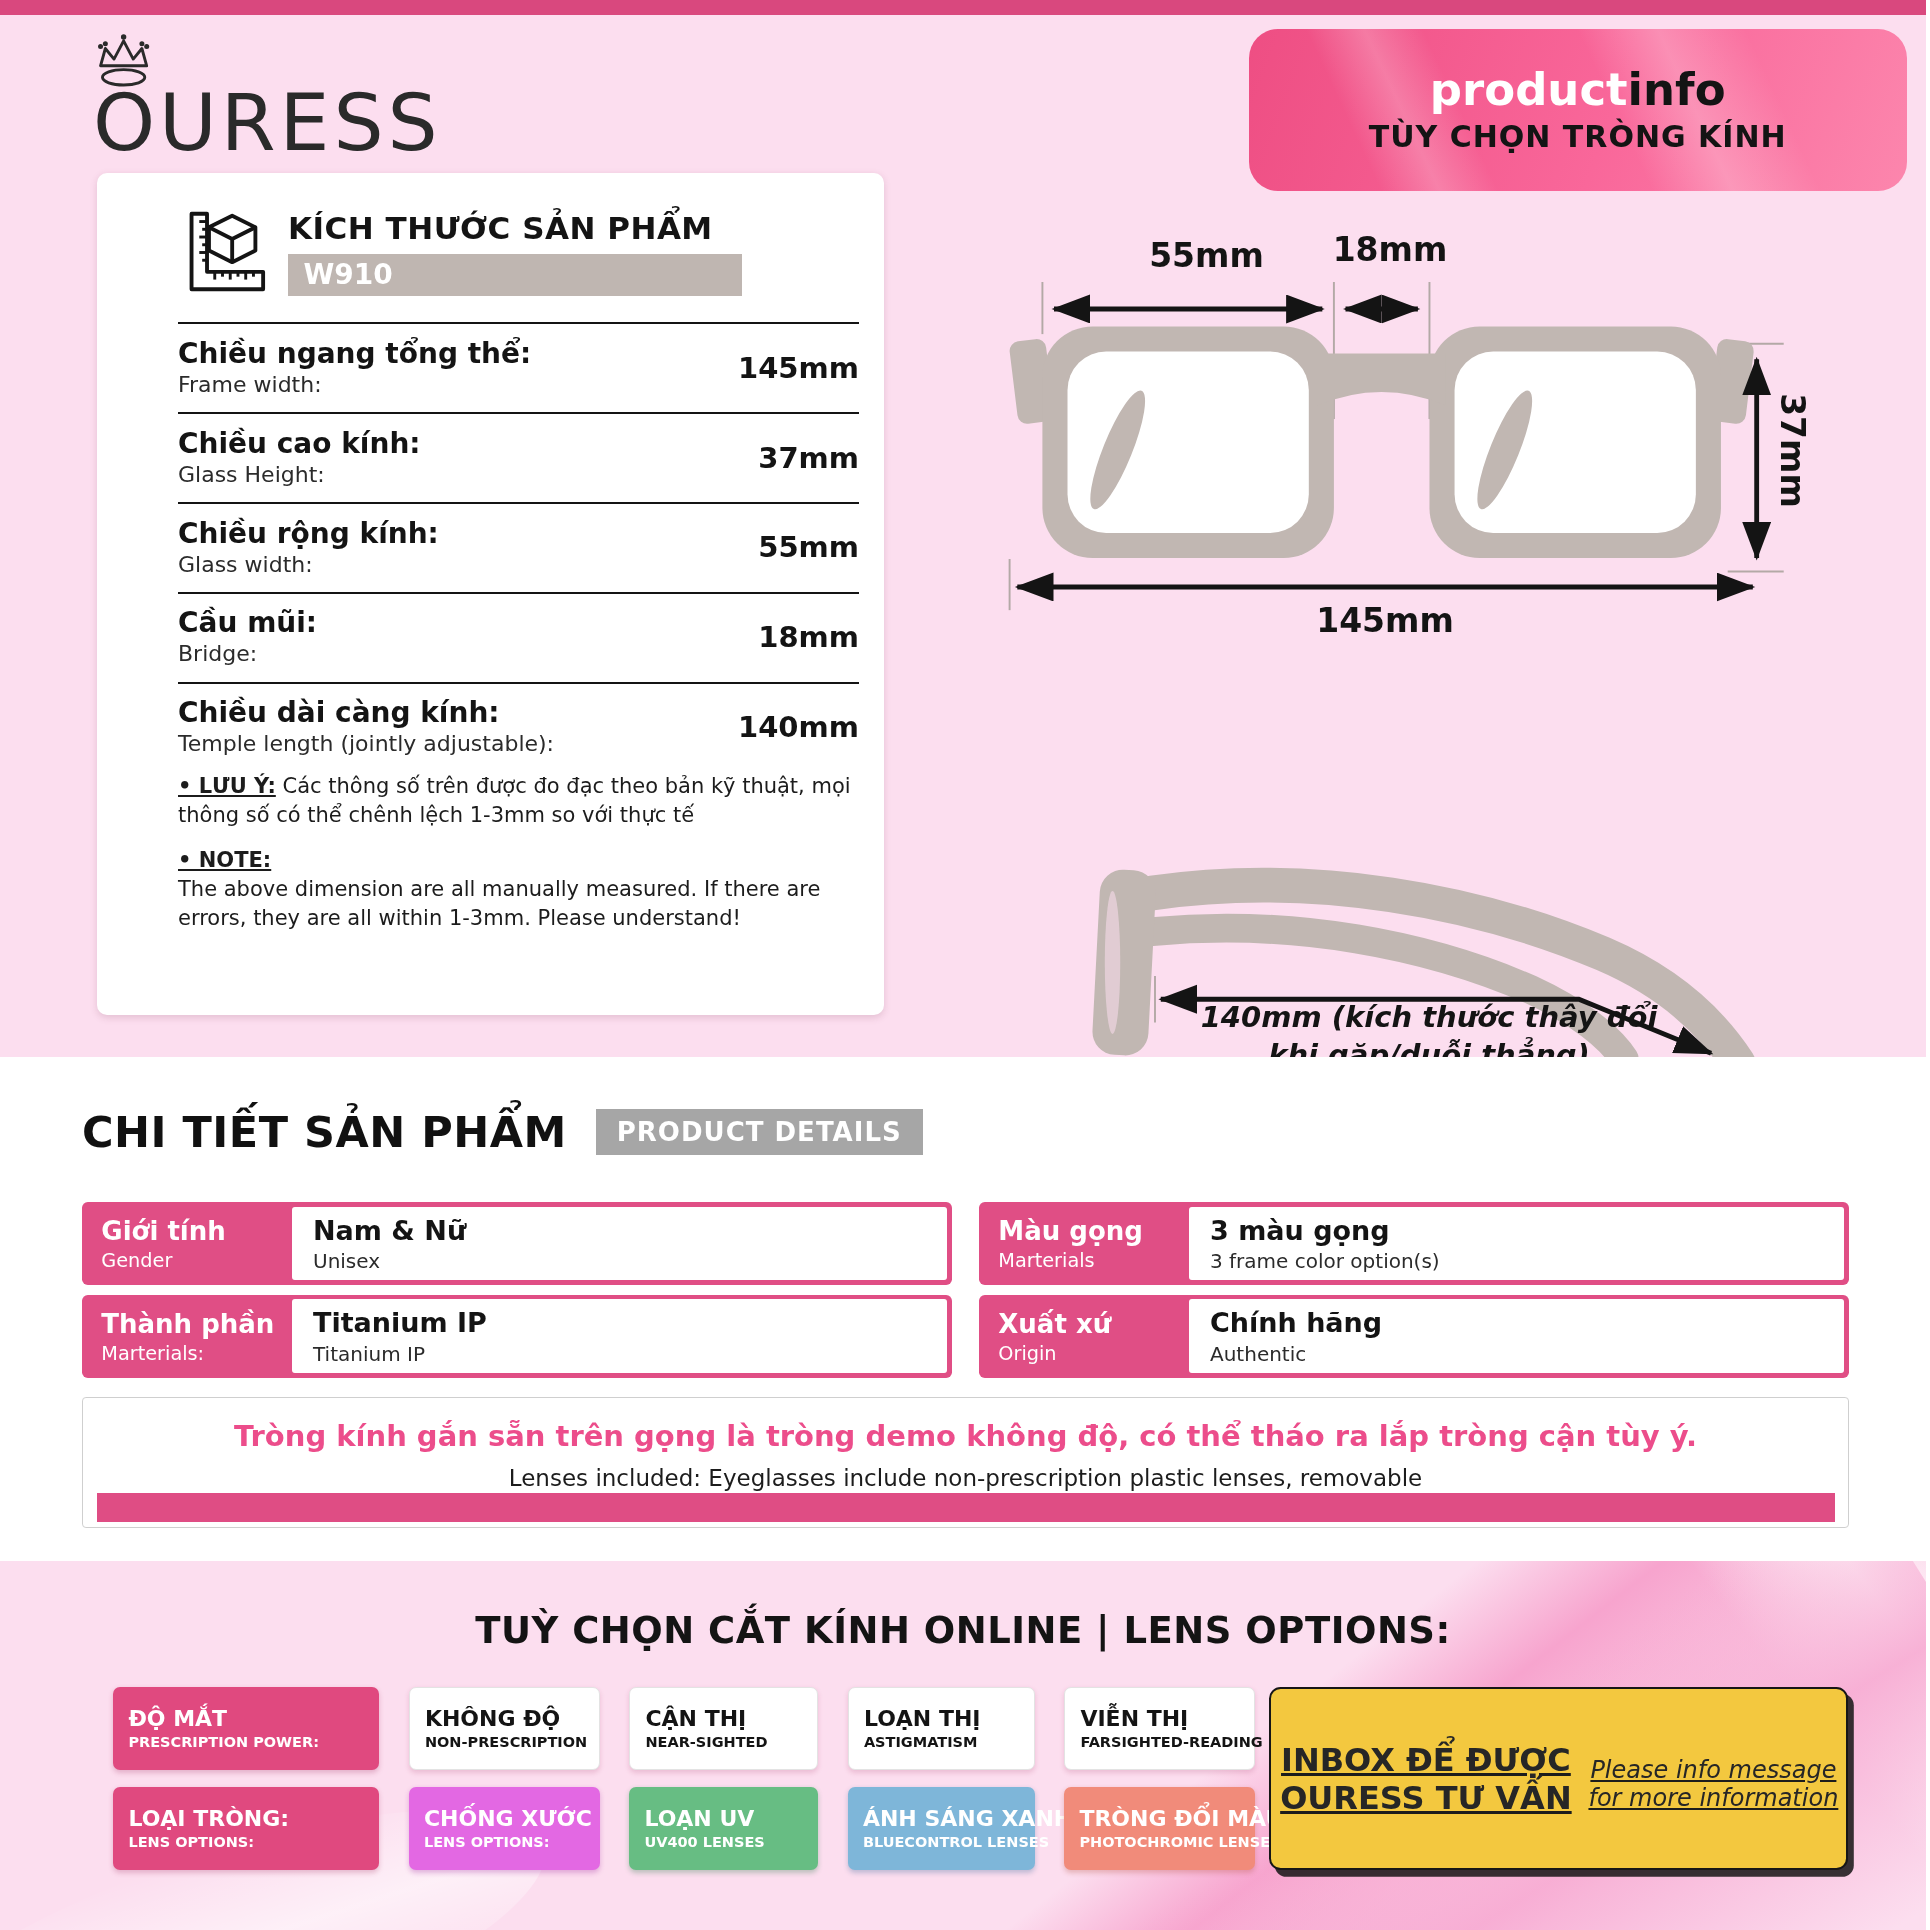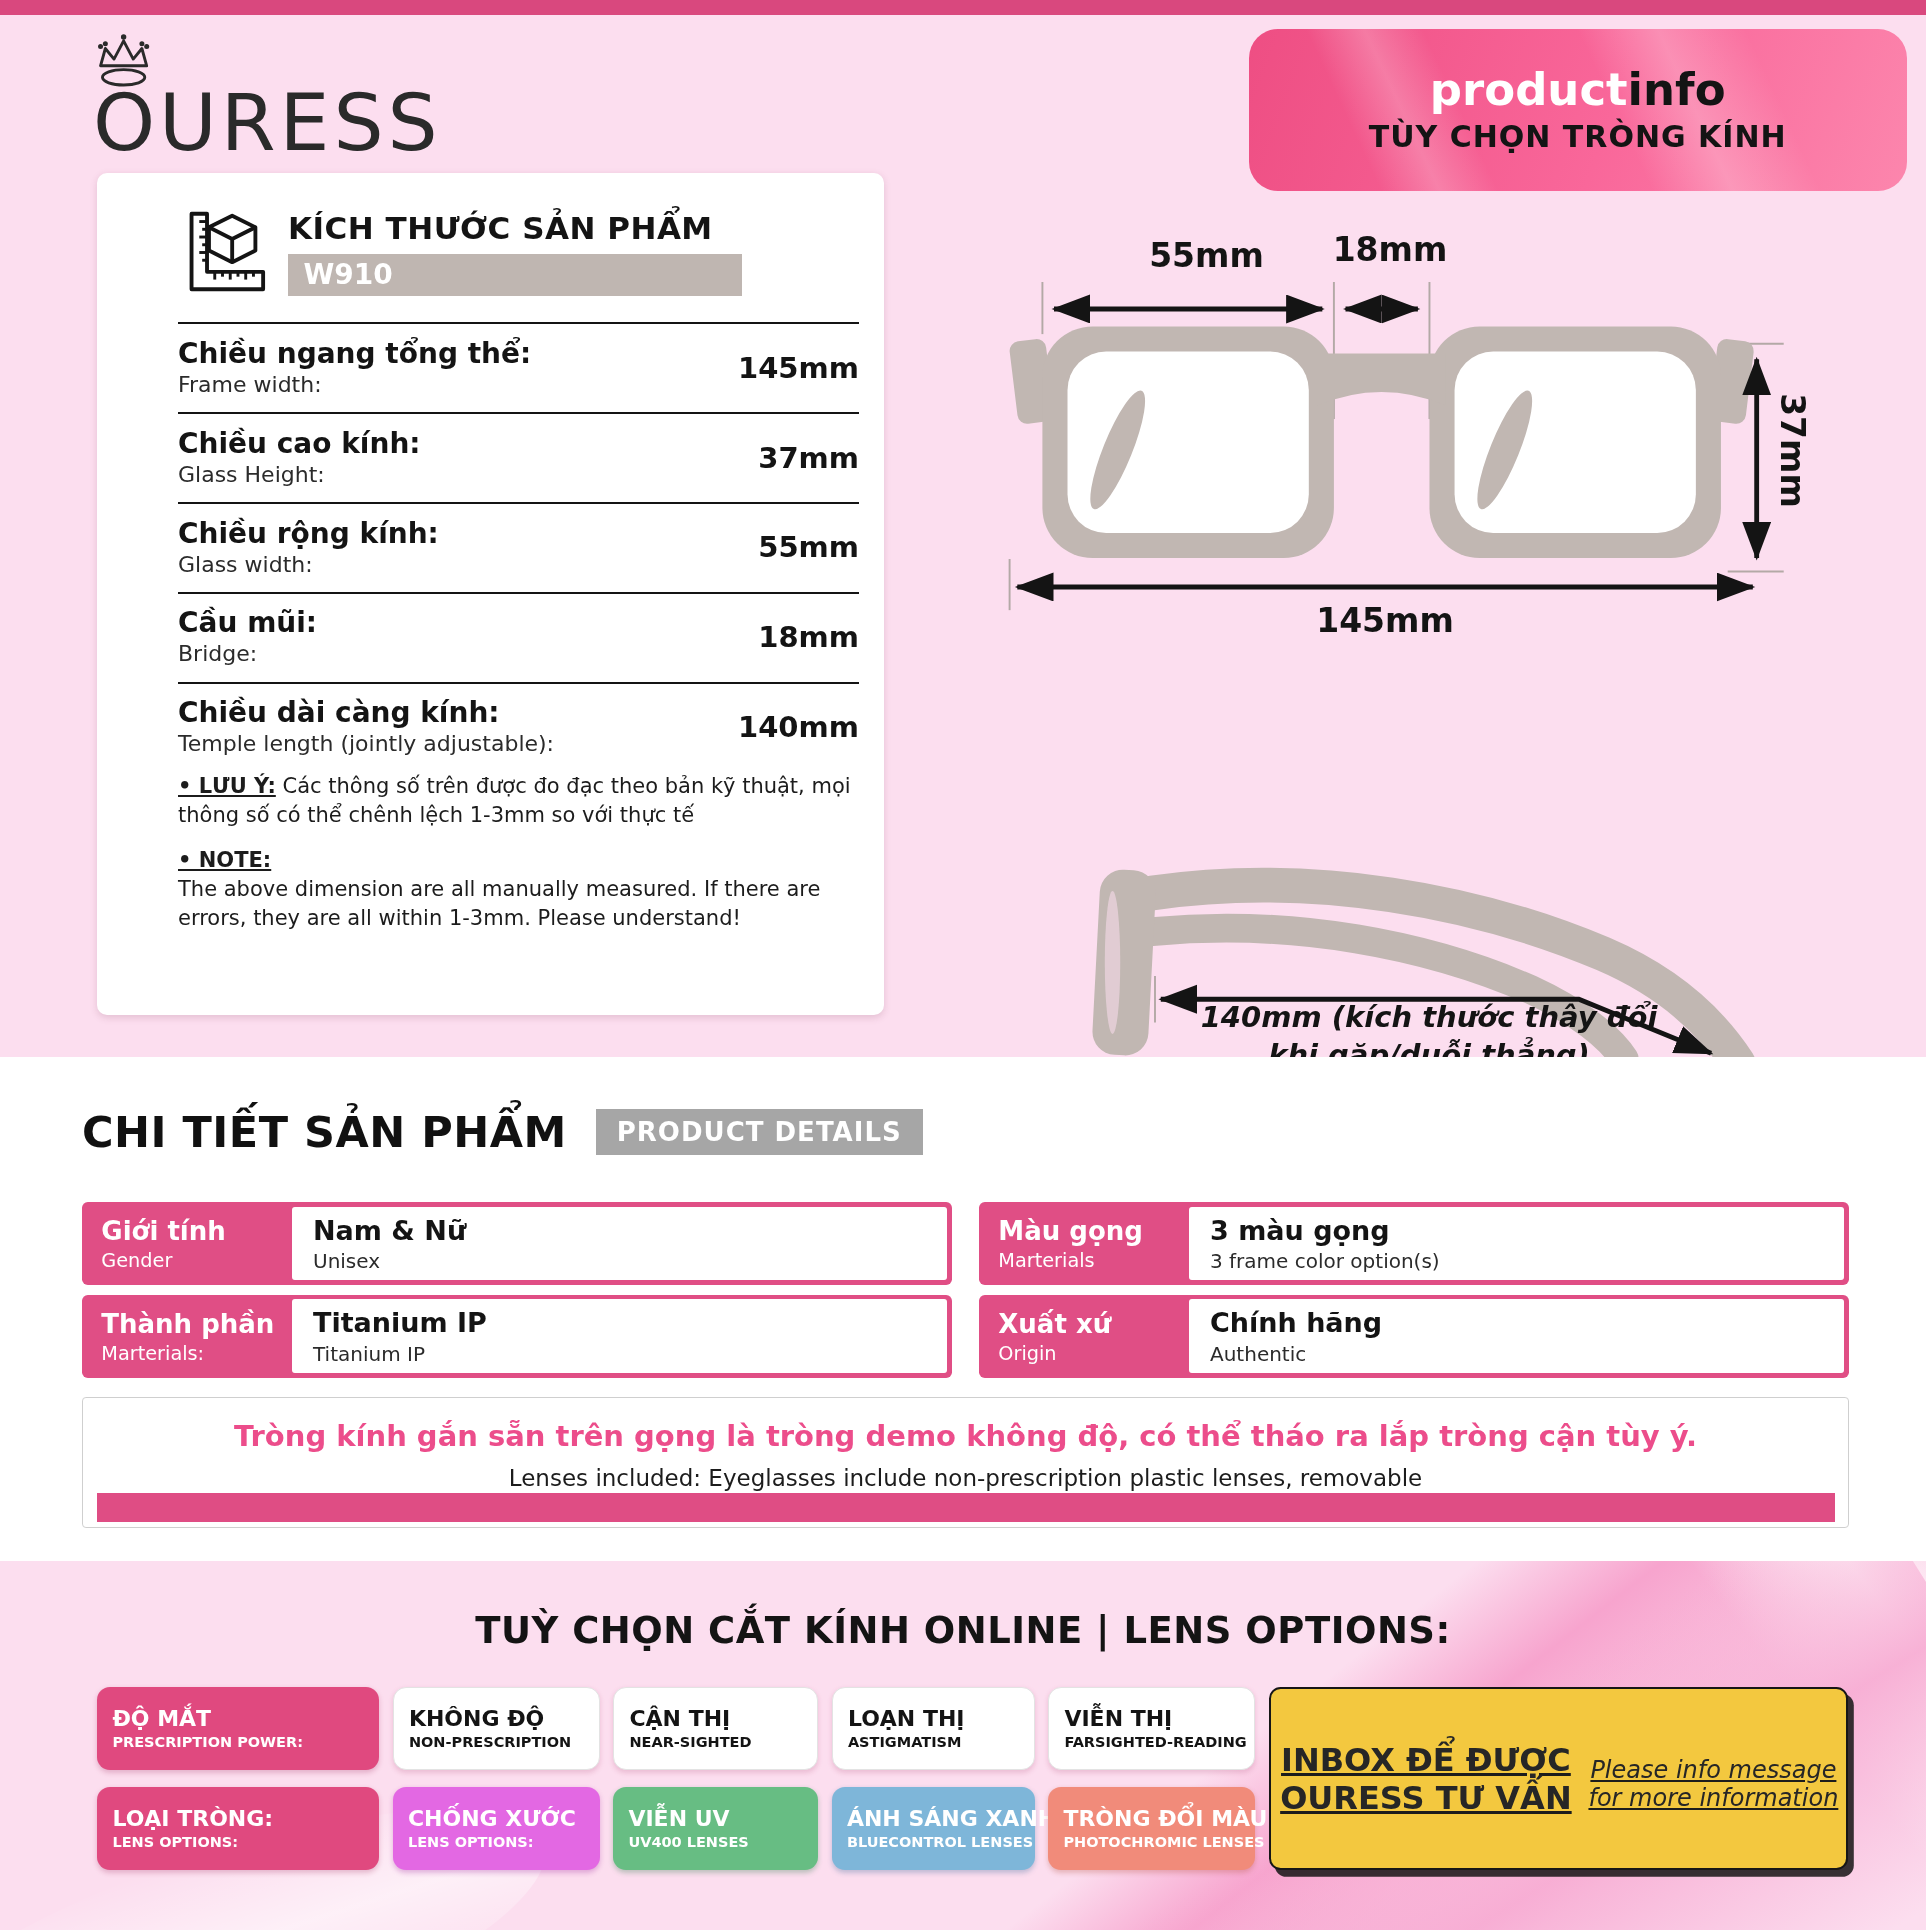--- a/index.html
+++ b/index.html
@@ -91,22 +91,22 @@
   .decor-2{right:-251px;top:-174px;width:251px;height:869px;transform:rotate(-38deg);
     background:linear-gradient(90deg,rgba(255,255,255,0),rgba(255,255,255,.75),rgba(255,255,255,0));}
   .decor-3{right:-135px;bottom:-251px;width:1255px;height:406px;transform:rotate(-32deg);
     background:linear-gradient(180deg,rgba(247,170,210,0),rgba(247,170,210,.9) 45%,rgba(252,222,239,0));}
   .decor-4{left:-116px;bottom:-116px;width:676px;height:193px;transform:rotate(-18deg);
     background:linear-gradient(180deg,rgba(255,255,255,0),rgba(255,255,255,.55),rgba(255,255,255,0));border-radius:50%;}
   .options-title{position:relative;text-align:center;margin-top:48px;font-size:37px;font-weight:bold;color:#141414;letter-spacing:0.5px;}
   .options-grid{position:relative;margin:35px 0 0 97px;display:grid;
     grid-template-columns:282px 207px 205px 203px 207px 579px;
     grid-template-rows:83px 83px;column-gap:13.5px;row-gap:17.4px;}
-  .chip{border-radius:13px;display:flex;flex-direction:column;justify-content:center;
-    padding-left:15.4px;box-sizing:border-box;}
+  .chip{border-radius:7px;display:flex;flex-direction:column;justify-content:center;
+    padding-left:15.4px;box-sizing:border-box;margin-left:16px;}
   .chip .vi{font-size:22px;font-weight:bold;line-height:1.15;white-space:nowrap;}
   .chip .en{font-size:14.5px;font-weight:bold;line-height:1.2;margin-top:2.9px;white-space:nowrap;}
   .chip-pink{background:#e0497f;color:#fff;box-shadow:0 2.9px 4.8px rgba(160,40,90,.25);}
   .chip-white{background:#ffffff;color:#141414;border:1px solid #e3e3e3;box-shadow:0 2.9px 4.8px rgba(160,40,90,.18);}
   .chip-magenta{background:#e368e3;color:#fff;box-shadow:0 2.9px 4.8px rgba(160,40,160,.3);}
   .chip-green{background:#67bd83;color:#fff;box-shadow:0 2.9px 4.8px rgba(40,120,70,.3);}
   .chip-blue{background:#7eb6d9;color:#fff;box-shadow:0 2.9px 4.8px rgba(50,100,150,.3);}
   .chip-salmon{background:#f18b7a;color:#fff;box-shadow:0 2.9px 4.8px rgba(180,80,60,.3);}
   .inbox-box{grid-column:6;grid-row:1 / span 2;background:#f3c83f;border:2.9px solid #161616;border-radius:11.6px;
     box-shadow:5.8px 6.8px 0 rgba(20,20,20,.85);display:flex;flex-direction:row;justify-content:center;align-items:center;text-align:center;text-decoration:underline;}
@@ -373,21 +373,21 @@
 
       <div class="chip chip-pink">
         <div class="vi">LOẠI TRÒNG:</div>
         <div class="en">LENS OPTIONS:</div>
       </div>
       <div class="chip chip-magenta">
         <div class="vi">CHỐNG XƯỚC</div>
         <div class="en">LENS OPTIONS:</div>
       </div>
       <div class="chip chip-green">
-        <div class="vi">VIỄN UV</div>
+        <div class="vi">LOẠN UV</div>
         <div class="en">UV400 LENSES</div>
       </div>
       <div class="chip chip-blue">
         <div class="vi">ÁNH SÁNG XANH</div>
         <div class="en">BLUECONTROL LENSES</div>
       </div>
       <div class="chip chip-salmon">
         <div class="vi">TRÒNG ĐỔI MÀU</div>
         <div class="en">PHOTOCHROMIC LENSES</div>
       </div>

